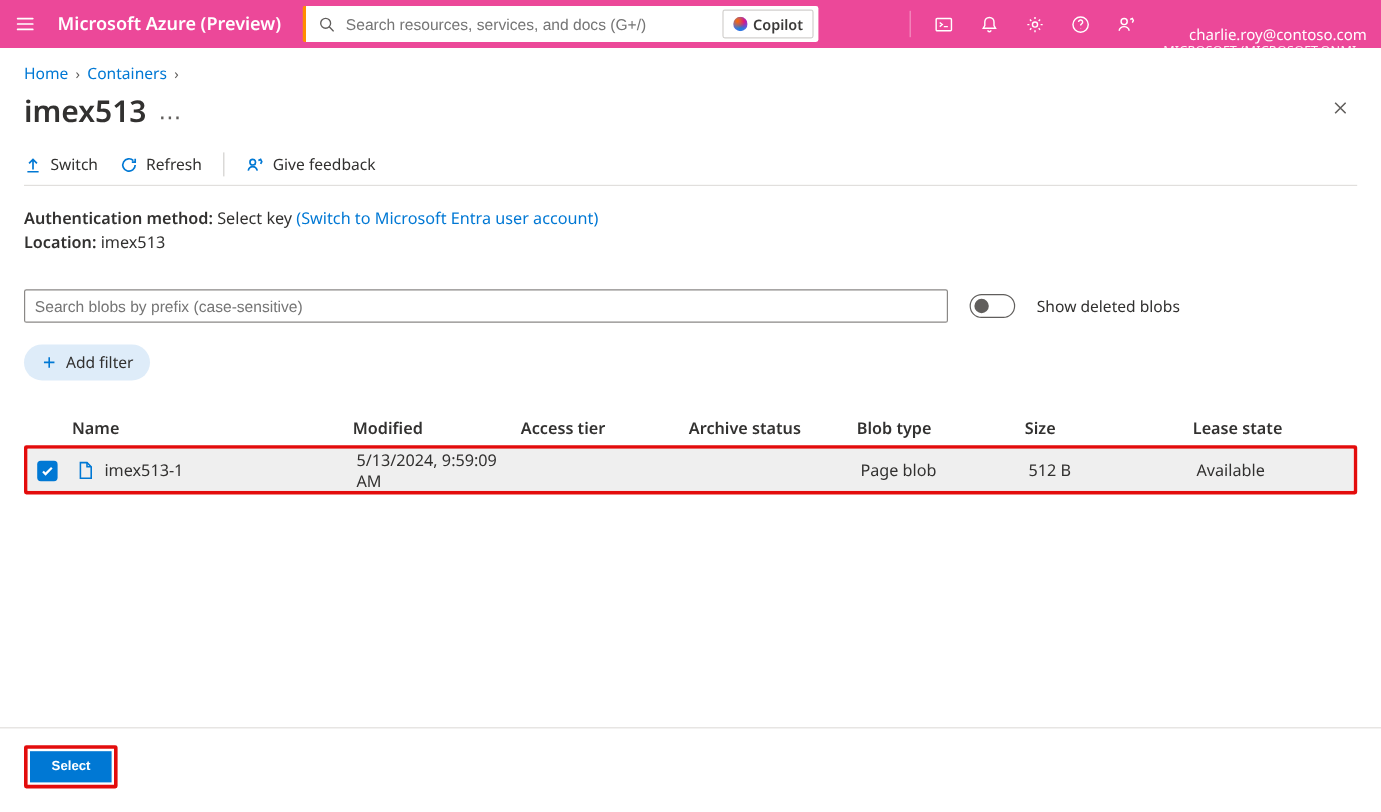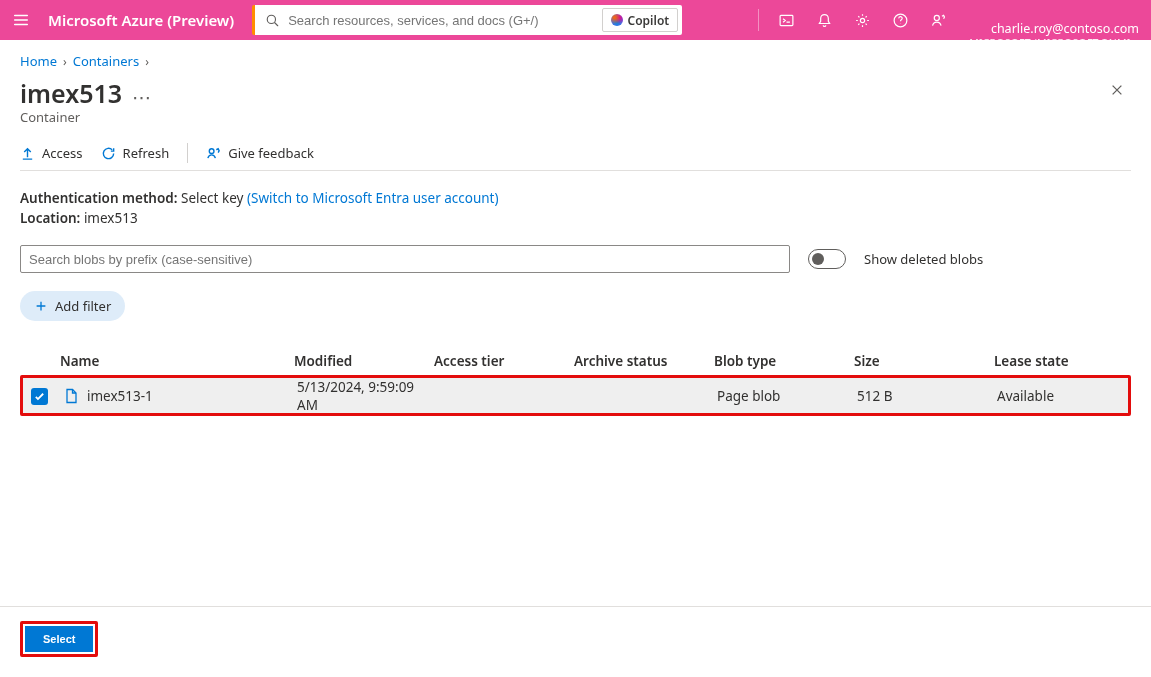--- a/index.html
+++ b/index.html
@@ -134,21 +134,21 @@
       padding: 2px 0;
     }
     .tool-btn svg{ width:15px; height:15px; stroke:#0078d4; fill:none; stroke-width:1.5; }
     .tool-sep { width:1px; height:20px; background:#d2d0ce; }
 
     .meta { margin-top: 16px; font-size:13.5px; }
     .meta-row { margin: 2px 0; }
     .meta-label { font-weight:600; }
     .link { color:#0078d4; cursor:pointer; }
 
-    .search-row { margin-top: 16px; display:flex; align-items:center; gap:18px;}
+    .search-row { margin-top: 28px; display:flex; align-items:center; gap:18px;}
     .blob-search {
       flex: 0 0 770px;
       height: 28px;
       border: 1px solid #8a8886;
       border-radius: 2px;
       padding: 0 8px;
       font-size:13px;
       outline:none;
     }
     .toggle {
@@ -286,28 +286,27 @@
 
   <div class="title-row">
     <div class="title">imex513</div>
     <div class="title-more">⋯</div>
     <div class="close-btn">
       <svg viewBox="0 0 16 16">
           <path d="M3 3l10 10M13 3L3 13"></path>
         </svg>
     </div>
   </div>
-  <div class="sub-title">Container</div>
 
   <div class="toolbar">
     <div class="tool-btn">
       <svg viewBox="0 0 16 16">
           <path d="M8 12V3M4.5 6.5L8 3l3.5 3.5M3 14h10"></path>
         </svg>
-      <span>Access</span>
+      <span>Switch</span>
     </div>
     <div class="tool-btn">
       <svg viewBox="0 0 16 16">
           <path d="M13.5 8a5.5 5.5 0 11-1.6-3.9M13.5 2.5v3h-3"></path>
         </svg>
       <span>Refresh</span>
     </div>
     <div class="tool-sep"></div>
     <div class="tool-btn">
       <svg viewBox="0 0 16 16">

